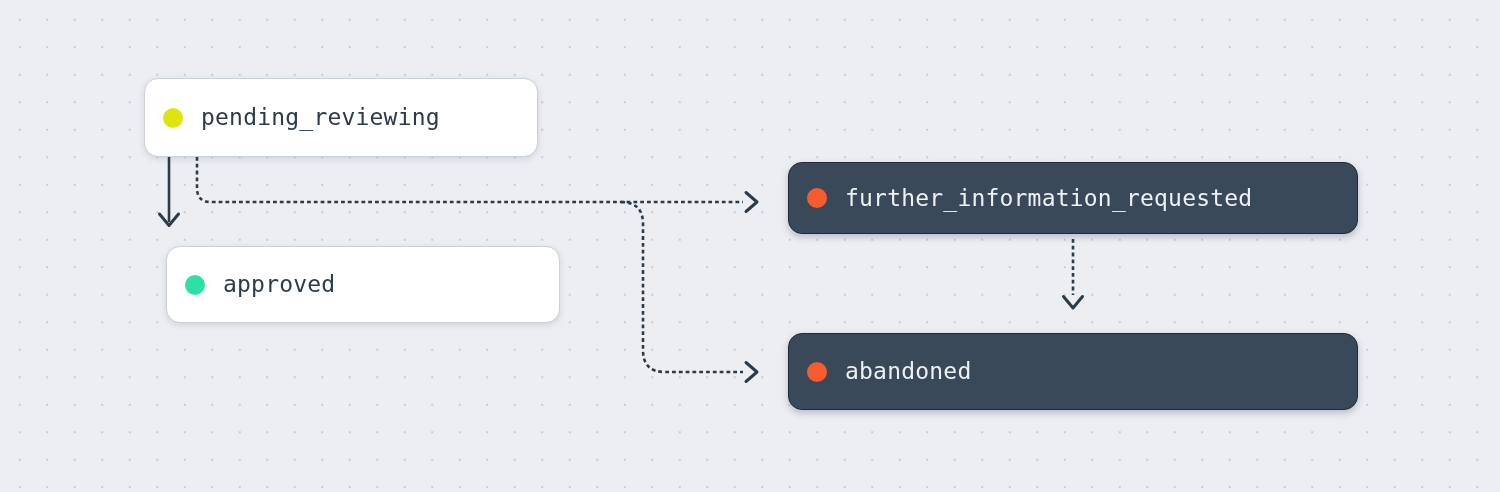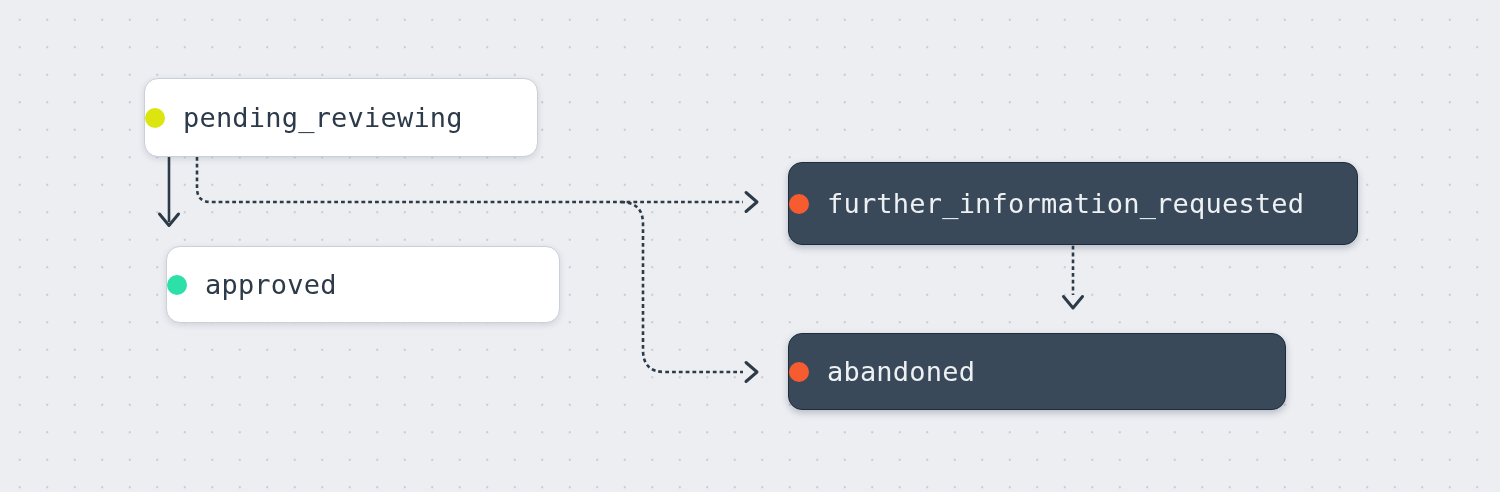--- a/index.html
+++ b/index.html
@@ -37,24 +37,25 @@
     stroke-width: 3;
     stroke-linecap: round;
     stroke-linejoin: round;
   }
 
   .node {
     position: absolute;
     display: flex;
     align-items: center;
     box-sizing: border-box;
+    padding-left: 18px;
     gap: 18px;
     border-radius: 14px;
     border: 1.5px solid transparent;
-    font-size: 27px;
+    font-size: 23px;
     letter-spacing: 0.2px;
     white-space: nowrap;
   }
   .node.light { box-shadow: 0 2px 6px rgba(45, 60, 80, 0.15); }
   .node.dark  { box-shadow: 0 3px 7px rgba(45, 60, 80, 0.28); }
 
   .status-dot {
     width: 20px;
     height: 20px;
     border-radius: 50%;
@@ -86,23 +87,23 @@
   <div class="node light" style="left: 144px; top: 78px; width: 394px; height: 79px; background-color: rgb(255, 255, 255); color: rgb(44, 58, 73); border-color: rgb(201, 208, 217);">
     <span class="status-dot" style="background-color: rgb(220, 230, 14);"></span>
     <span class="node-label">pending_reviewing</span>
   </div>
 
   <div class="node light" style="left: 144px; top: 246px; width: 394px; height: 77px; background-color: rgb(255, 255, 255); color: rgb(44, 58, 73); border-color: rgb(201, 208, 217); margin-left: 22px;">
     <span class="status-dot" style="background-color: rgb(44, 224, 167);"></span>
     <span class="node-label">approved</span>
   </div>
 
-  <div class="node dark" style="left: 788px; top: 162px; width: 570px; height: 83px; background-color: rgb(57, 73, 89); color: rgb(237, 241, 244); border-color: rgb(31, 45, 59);">
+  <div class="node dark" style="left: 788px; top: 162px; width: 570px; height: 72px; background-color: rgb(57, 73, 89); color: rgb(237, 241, 244); border-color: rgb(31, 45, 59);">
     <span class="status-dot" style="background-color: rgb(247, 91, 48);"></span>
     <span class="node-label">further_information_requested</span>
   </div>
 
-  <div class="node dark" style="left: 788px; top: 333px; width: 498px; height: 77px; background-color: rgb(57, 73, 89); color: rgb(237, 241, 244); border-color: rgb(31, 45, 59);">
+  <div class="node dark" style="left: 788px; top: 333px; width: 570px; height: 77px; background-color: rgb(57, 73, 89); color: rgb(237, 241, 244); border-color: rgb(31, 45, 59);">
     <span class="status-dot" style="background-color: rgb(247, 91, 48);"></span>
     <span class="node-label">abandoned</span>
   </div>
 
 </div>
 
 </body></html>

